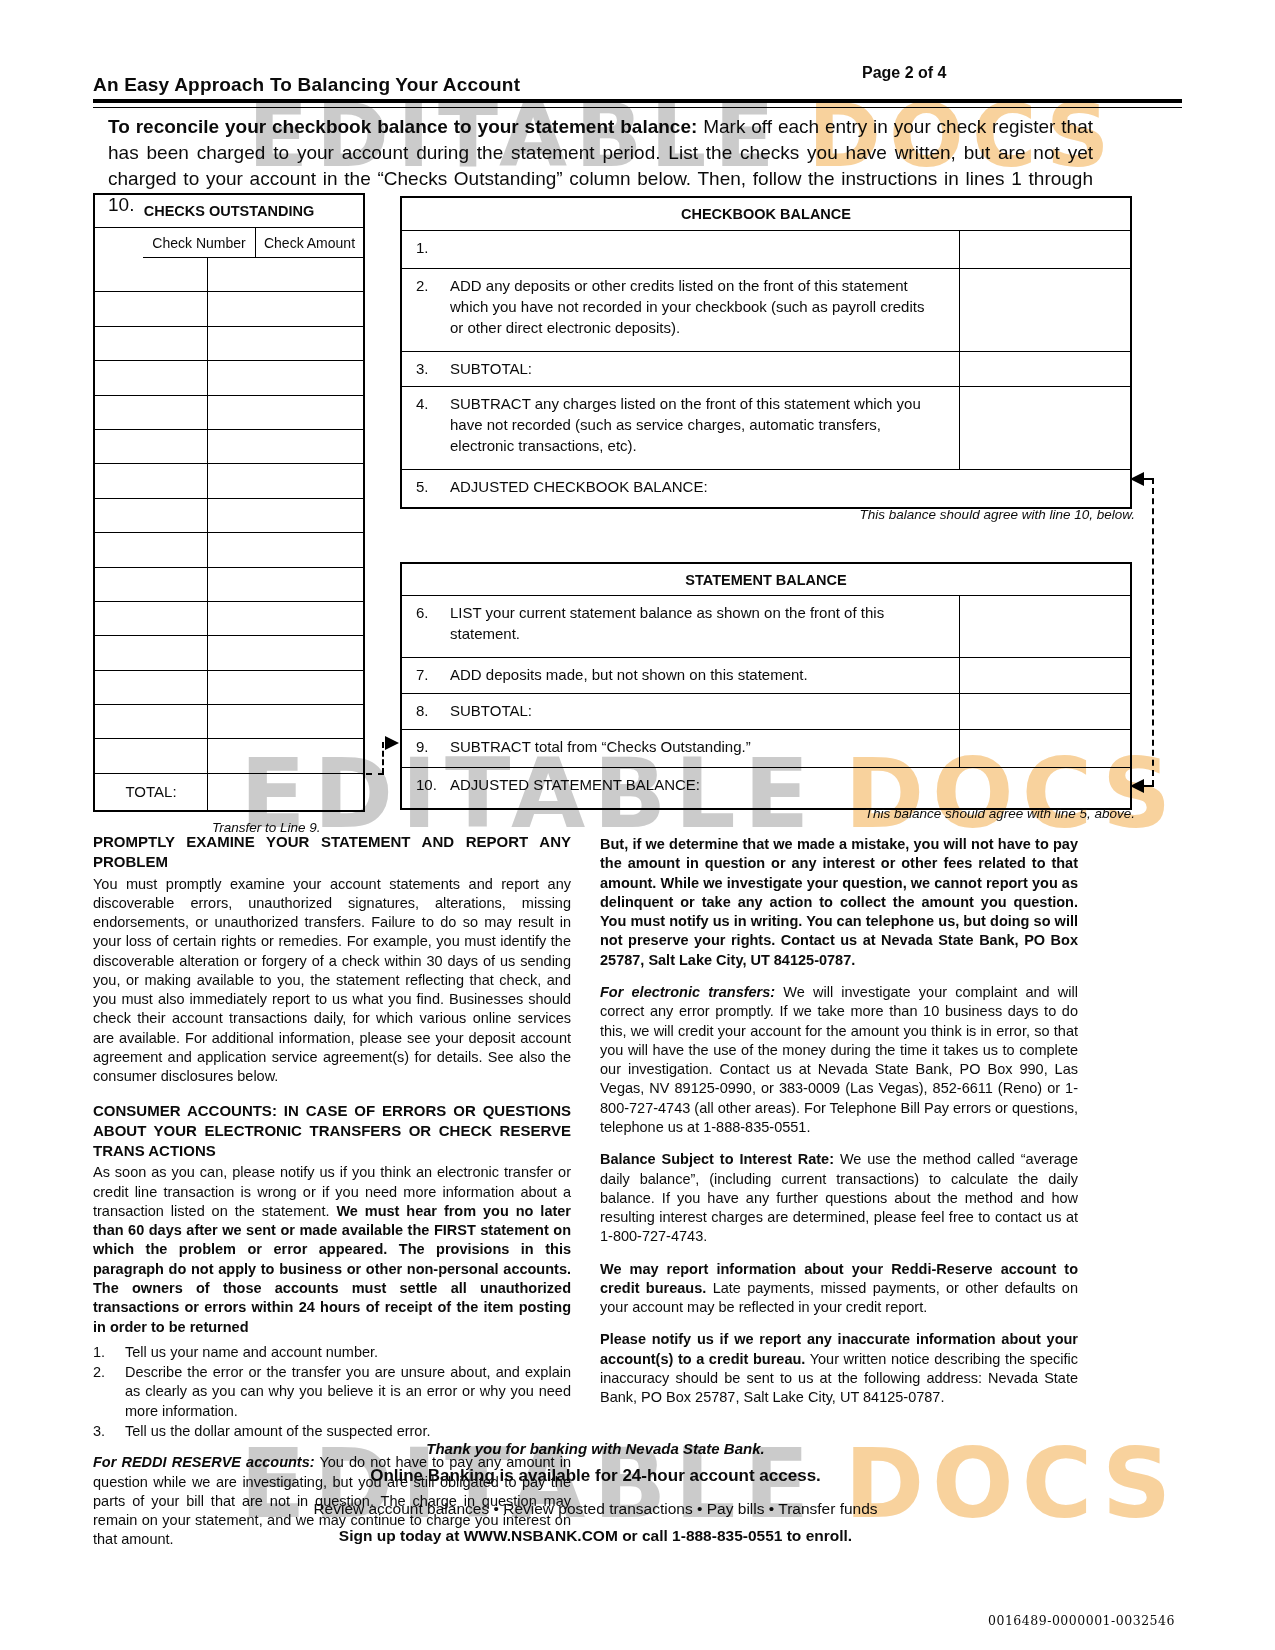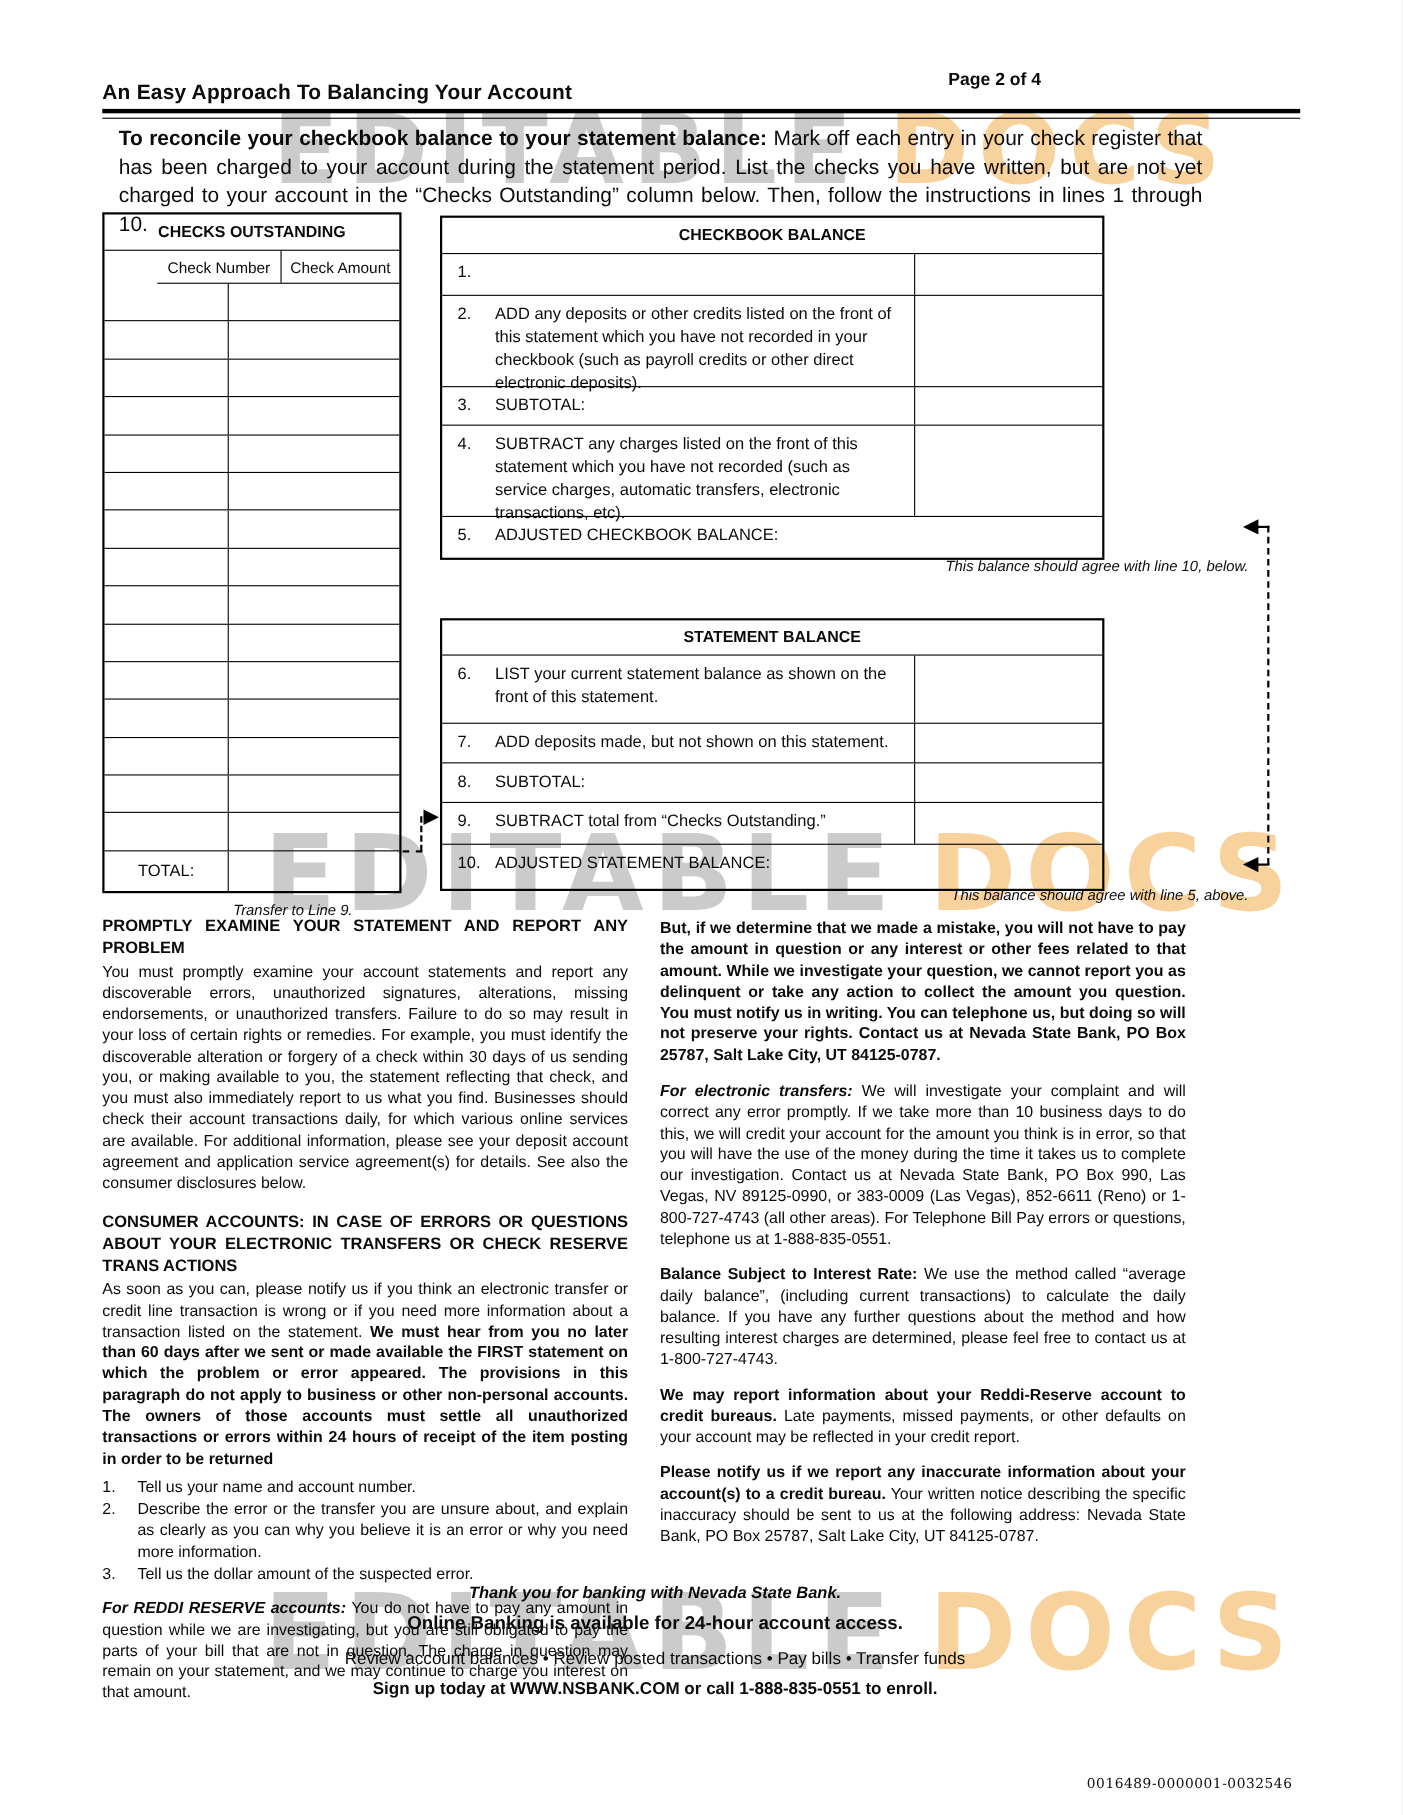--- a/index.html
+++ b/index.html
@@ -24,21 +24,21 @@
   .ct-head .c1{width:112px;border-right:1px solid #000;display:flex;align-items:center;justify-content:center;}
   .ct-head .c2{flex:1;display:flex;align-items:center;justify-content:center;}
   .ct-row{height:33.4px;border-bottom:1px solid #000;display:flex;}
   .ct-row .c1{width:112px;border-right:1px solid #000;}
   .ct-row .c2{flex:1;}
   .ct-total{height:36px;display:flex;font-size:15px;}
   .ct-total .c1{width:112px;border-right:1px solid #000;display:flex;align-items:center;justify-content:center;}
   .ct-total .c2{flex:1;}
   .transfer-note{position:absolute;left:212px;top:820px;font-size:13.5px;font-style:italic;}
   
-  .bal-table{position:absolute;left:400px;width:604px;border:2px solid #000;box-sizing:border-box;display:flex;flex-direction:column;font-size:15px;}
+  .bal-table{position:absolute;left:400px;width:732px;border:2px solid #000;box-sizing:border-box;display:flex;flex-direction:column;font-size:15px;}
   .bt-title{border-bottom:1.5px solid #000;display:flex;align-items:center;justify-content:center;font-weight:bold;font-size:14.5px;}
   .bt-row{display:flex;border-bottom:1.5px solid #000;}
   .bt-row:last-child{border-bottom:none;}
   .bt-text{flex:1;display:flex;padding:6px 8px 4px 14px;box-sizing:border-box;line-height:1.4;}
   .bt-num{width:34px;flex:none;}
   .bt-body{flex:1;padding-right:10px;}
   .bt-value{width:170px;flex:none;border-left:1px solid #000;}
   .note{position:absolute;font-size:13.5px;font-style:italic;text-align:right;width:400px;}
   
   .dash-v{position:absolute;border-left:2px dashed #000;}

